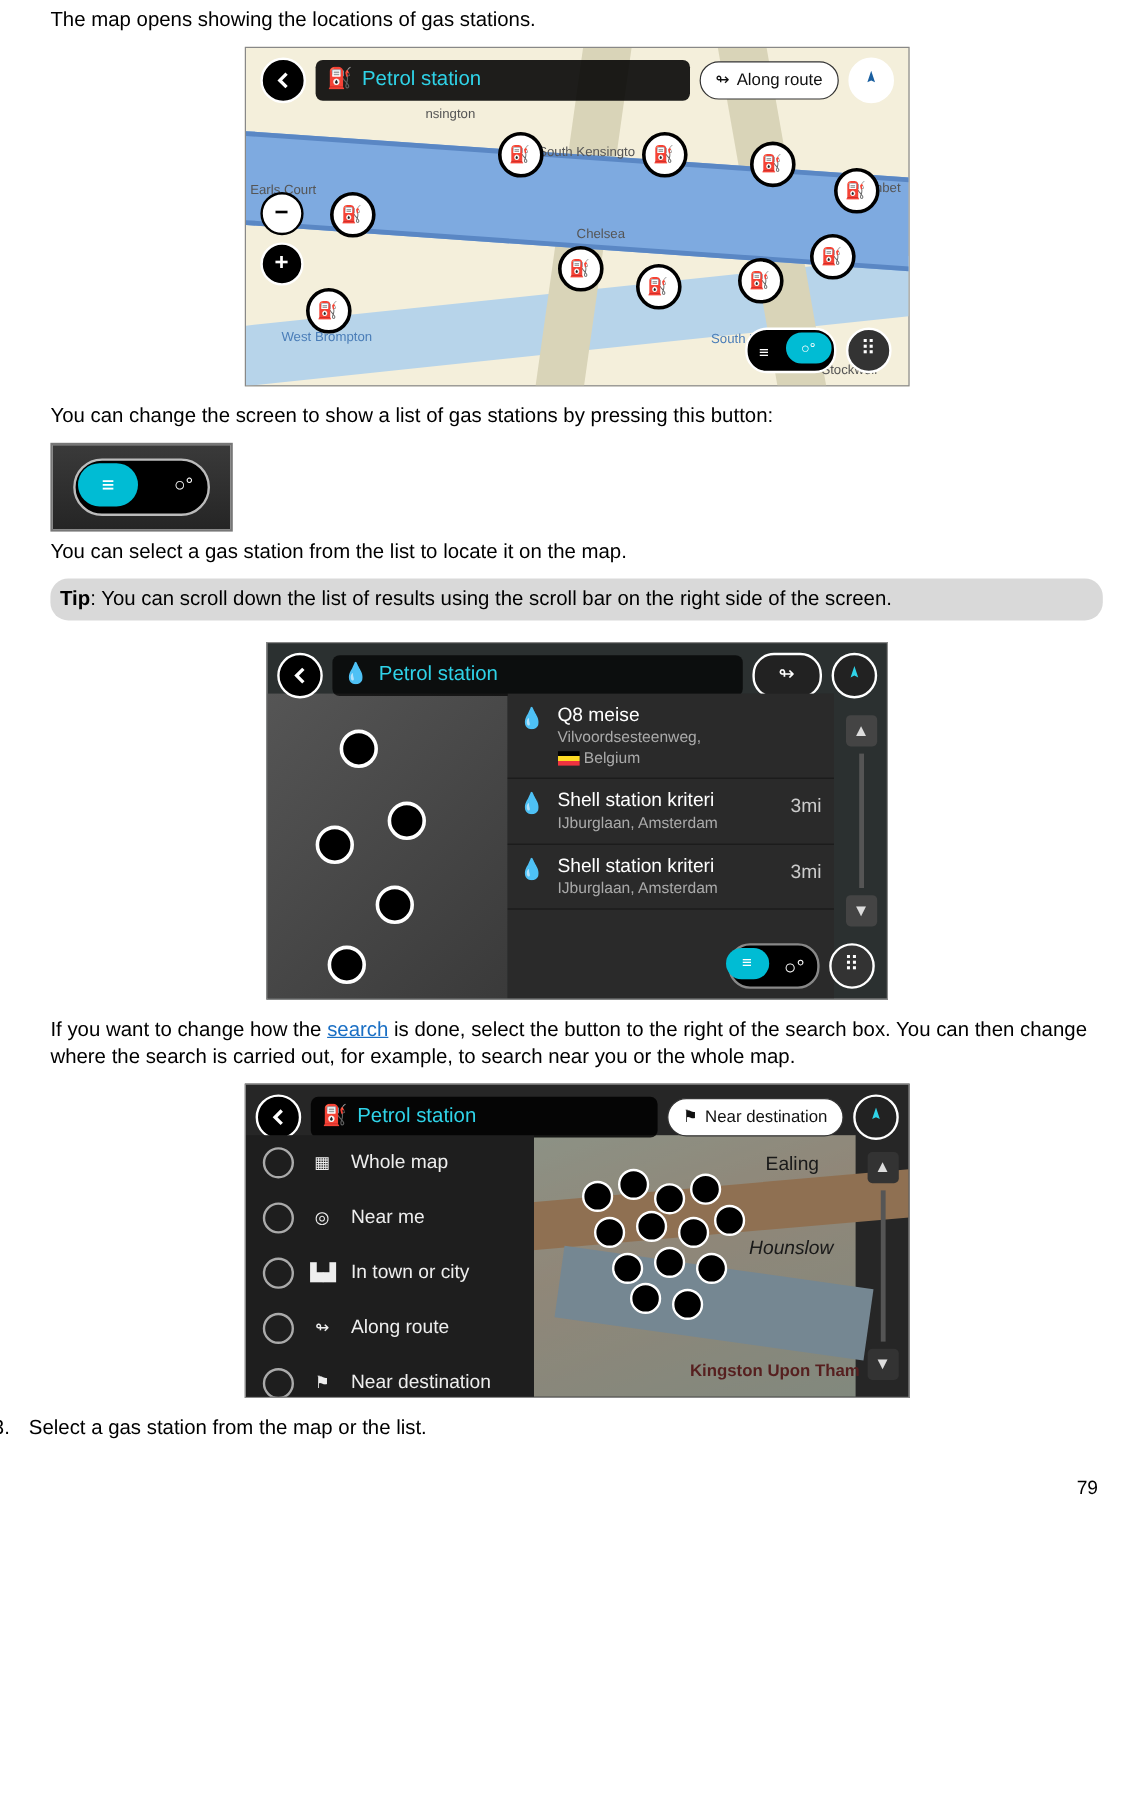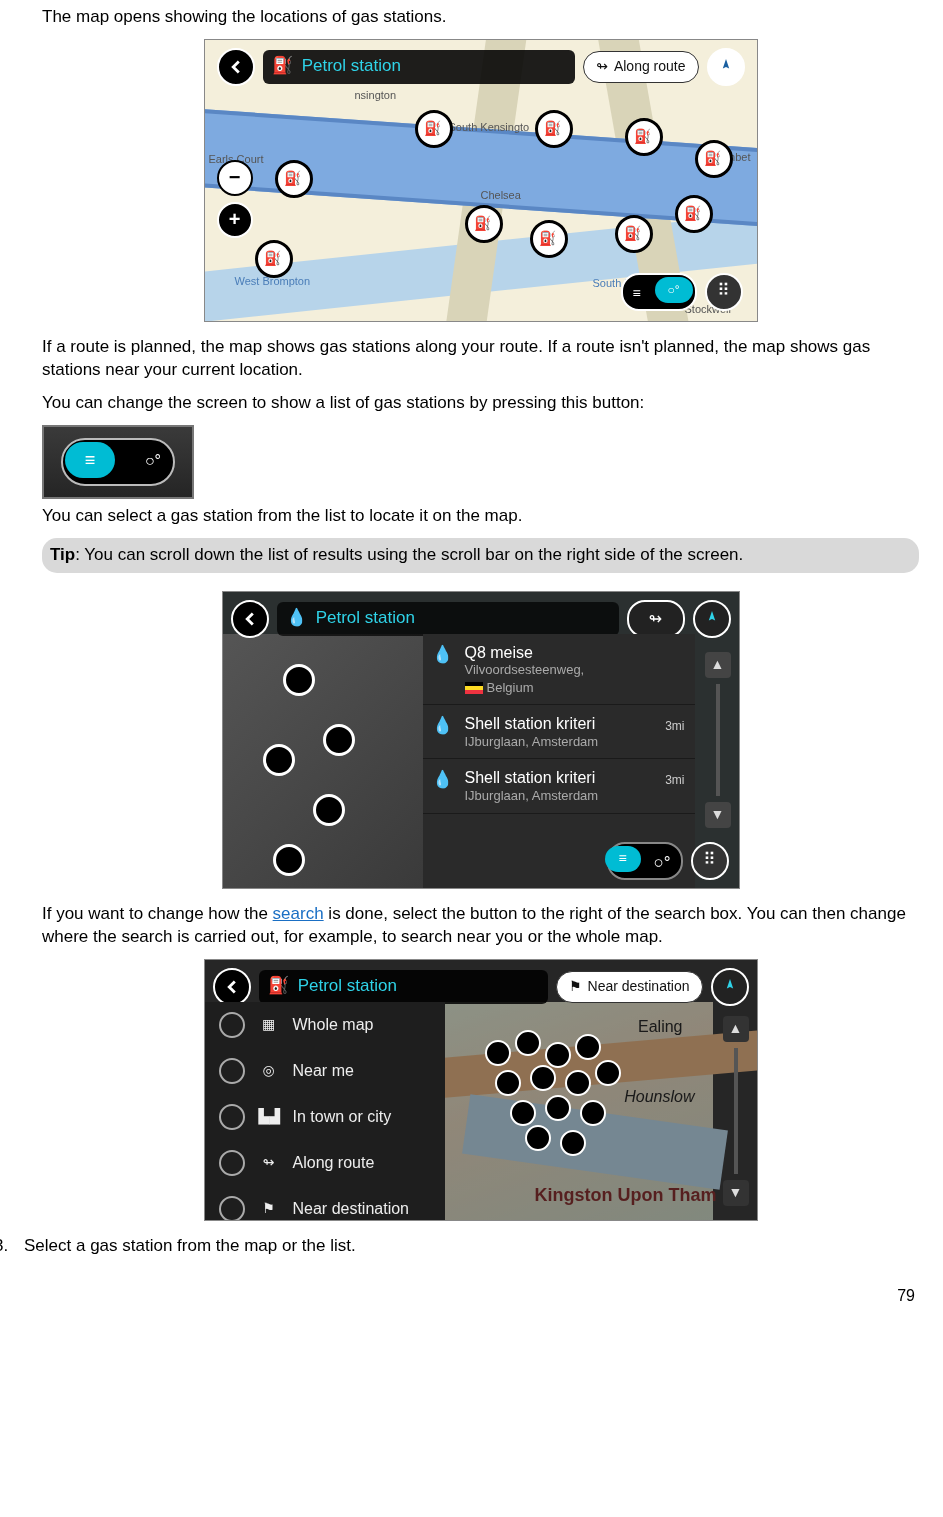--- a/index.html
+++ b/index.html
@@ -173,21 +173,21 @@
     background:#2a2a2a;
   }
   .scr2 .li {
     display:flex; align-items:flex-start; gap:10px;
     padding:10px 10px 8px 10px; border-bottom:1px solid #1a1a1a;
     color:#fff;
   }
   .scr2 .li .ic { width:22px; height:22px; flex:0 0 22px; }
   .scr2 .li .t1 { font-size:16px; line-height:1.1; }
   .scr2 .li .t2 { font-size:13px; color:#aaa; }
-  .scr2 .li .dist { margin-left:auto; font-size:12px; color:#ccc; padding-top:3px; }
+  .scr2 .li .dist { margin-left:auto; font-size:16px; color:#ccc; padding-top:3px; }
   .scr2 .flag {
     display:inline-block; width:18px; height:12px;
     background: linear-gradient(to bottom,#000 33%,#fdda24 33% 66%,#ef3340 66%);
     vertical-align:middle; margin-right:4px;
   }
   .scr2 .scroll {
     position:absolute; right:6px; top:60px; width:30px; bottom:60px;
     display:flex; flex-direction:column; align-items:center;
     justify-content:space-between;
   }
@@ -217,21 +217,21 @@
   }
   .scr3 .mapbg .road {
     position:absolute; left:-20px; top:40px; width:400px; height:40px;
     background:#d7924e; transform: rotate(-5deg);
   }
   .scr3 .mapbg .water {
     position:absolute; left:20px; top:110px; width:260px; height:60px;
     background:#8fb6d0; transform: rotate(8deg);
   }
   .scr3 .mapbg .placeE { position:absolute; color:#222; font-size:16px; }
-  .scr3 .mapbg .placeK { position:absolute; color:#9a1f1f; font-size:18px; font-weight:bold; }
+  .scr3 .mapbg .placeK { position:absolute; color:#9a1f1f; font-size:14px; font-weight:bold; }
   .scr3 .cluster {
     position:absolute; left:270px; top:70px; width:170px; height:130px;
   }
   .scr3 .cluster .pc {
     position:absolute; width:22px; height:22px; border-radius:50%;
     background:#000; border:2px solid #fff;
   }
   .scr3 .menu {
     position:absolute; left:0; top:42px; width:240px; bottom:0;
     background:#1e1e1e;
@@ -340,21 +340,20 @@
       <div class="toggle-pill">
         <span class="hamb">≡</span>
         <span class="knob">○°</span>
       </div>
       <div class="dots-btn">
         <span>⠿</span>
       </div>
     </div>
   </div>
 
-  <p>If a route is planned, the map shows gas stations along your route. If a route isn't planned, the map shows gas stations near your current location.</p>
   <p>You can change the screen to show a list of gas stations by pressing this button:</p>
 
   <div class="fig-left toggle-fig">
     <div class="tpill">
       <span class="left">≡</span>
       <span class="right">○°</span>
     </div>
   </div>
 
   <p>You can select a gas station from the list to locate it on the map.</p>

